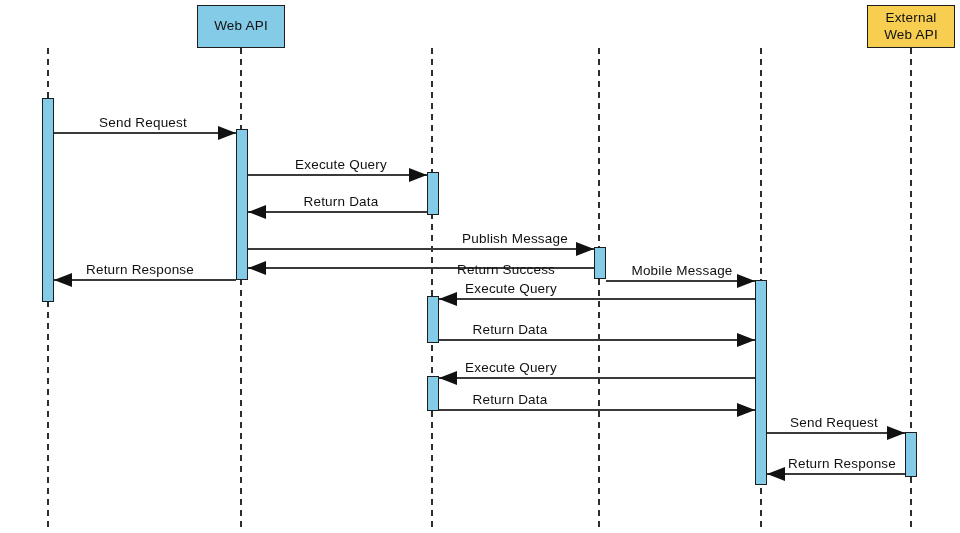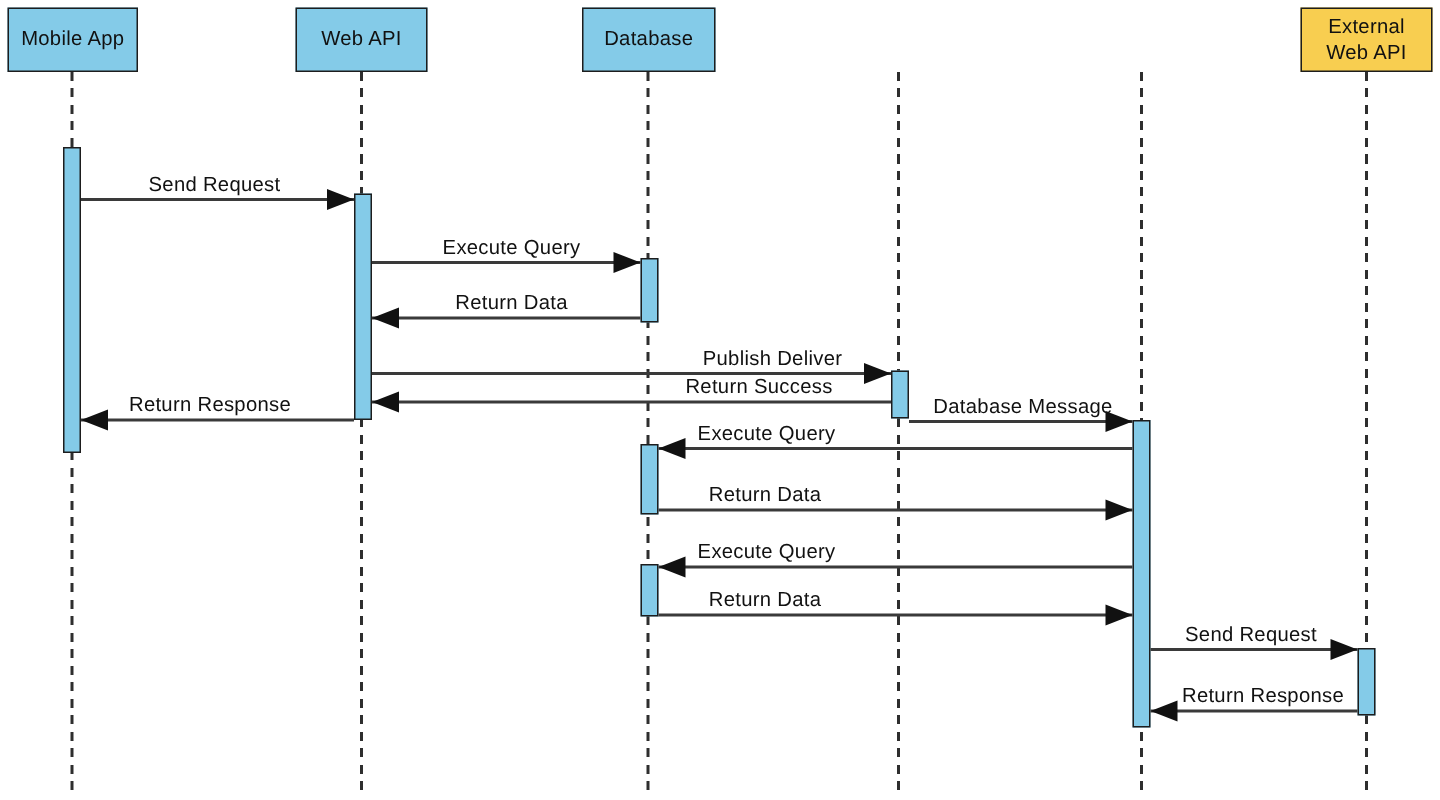--- a/index.html
+++ b/index.html
@@ -50,25 +50,23 @@
     font-size:13.5px;
     letter-spacing:0.2px;
     color:#111;
   }
 </style>
 </head>
 <body>
 
 <div id="canvas">
     <div class="lifeline" style="left: 47.3px; top: 48px; height: 480px;"></div>
-    <div class="actor-box" style="left: 5px; width: 87px; top: 5px; height: 43px; background: rgb(132, 203, 232); border-color: rgb(29, 29, 29);"><div class="actor-label">Mobile App</div></div>
     <div class="lifeline" style="left: 240.3px; top: 48px; height: 480px;"></div>
     <div class="actor-box" style="left: 197px; width: 88px; top: 5px; height: 43px; background: rgb(132, 203, 232); border-color: rgb(29, 29, 29);"><div class="actor-label">Web API</div></div>
     <div class="lifeline" style="left: 431.3px; top: 48px; height: 480px;"></div>
-    <div class="actor-box" style="left: 388px; width: 89px; top: 5px; height: 43px; background: rgb(132, 203, 232); border-color: rgb(29, 29, 29);"><div class="actor-label">Database</div></div>
     <div class="lifeline" style="left: 598.3px; top: 48px; height: 480px;"></div>
     <div class="lifeline" style="left: 760.3px; top: 48px; height: 480px;"></div>
     <div class="lifeline" style="left: 910.3px; top: 48px; height: 480px;"></div>
     <div class="actor-box" style="left: 867px; width: 88px; top: 5px; height: 43px; background: rgb(248, 206, 80); border-color: rgb(29, 29, 29);"><div class="actor-label">External
 Web API</div></div>
     <div class="activation" style="left: 42px; top: 98px; height: 204px; background: rgb(132, 203, 232); border-color: rgb(29, 29, 29);"></div>
     <div class="activation" style="left: 236px; top: 129px; height: 151px; background: rgb(132, 203, 232); border-color: rgb(29, 29, 29);"></div>
     <div class="activation" style="left: 427px; top: 172px; height: 43px; background: rgb(132, 203, 232); border-color: rgb(29, 29, 29);"></div>
     <div class="activation" style="left: 594px; top: 247px; height: 32px; background: rgb(132, 203, 232); border-color: rgb(29, 29, 29);"></div>
     <div class="activation" style="left: 755px; top: 280px; height: 205px; background: rgb(132, 203, 232); border-color: rgb(29, 29, 29);"></div>
@@ -86,36 +84,36 @@
       <div class="msg-label" style="left: 93px;">Execute Query</div>
     </div>
     <div class="message" style="left: 248px; top: 212px; width: 179px;">
       <div class="msg-line" style="background: rgb(58, 58, 58);"></div>
       <div class="arrowhead arrow-left" style="left: 0px;"></div>
       <div class="msg-label" style="left: 93px;">Return Data</div>
     </div>
     <div class="message" style="left: 248px; top: 249px; width: 346px;">
       <div class="msg-line" style="background: rgb(58, 58, 58);"></div>
       <div class="arrowhead arrow-right" style="left: 328px;"></div>
-      <div class="msg-label" style="left: 267px;">Publish Deliver</div>
+      <div class="msg-label" style="left: 267px;">Publish Message</div>
     </div>
     <div class="message" style="left: 248px; top: 268px; width: 346px;">
       <div class="msg-line" style="background: rgb(58, 58, 58);"></div>
       <div class="arrowhead arrow-left" style="left: 0px;"></div>
-      <div class="msg-label" style="left: 258px;">Return Success</div>
+      <div class="msg-label" style="left: 258px; margin-top: 12px;">Return Success</div>
     </div>
     <div class="message" style="left: 54px; top: 280px; width: 182px;">
       <div class="msg-line" style="background: rgb(58, 58, 58);"></div>
       <div class="arrowhead arrow-left" style="left: 0px;"></div>
       <div class="msg-label" style="left: 86px;">Return Response</div>
     </div>
     <div class="message" style="left: 606px; top: 281px; width: 149px;">
       <div class="msg-line" style="background: rgb(58, 58, 58);"></div>
       <div class="arrowhead arrow-right" style="left: 131px;"></div>
-      <div class="msg-label" style="left: 76px;">Database Message</div>
+      <div class="msg-label" style="left: 76px;">Mobile Message</div>
     </div>
     <div class="message" style="left: 439px; top: 299px; width: 316px;">
       <div class="msg-line" style="background: rgb(58, 58, 58);"></div>
       <div class="arrowhead arrow-left" style="left: 0px;"></div>
       <div class="msg-label" style="left: 72px;">Execute Query</div>
     </div>
     <div class="message" style="left: 439px; top: 340px; width: 316px;">
       <div class="msg-line" style="background: rgb(58, 58, 58);"></div>
       <div class="arrowhead arrow-right" style="left: 298px;"></div>
       <div class="msg-label" style="left: 71px;">Return Data</div>

